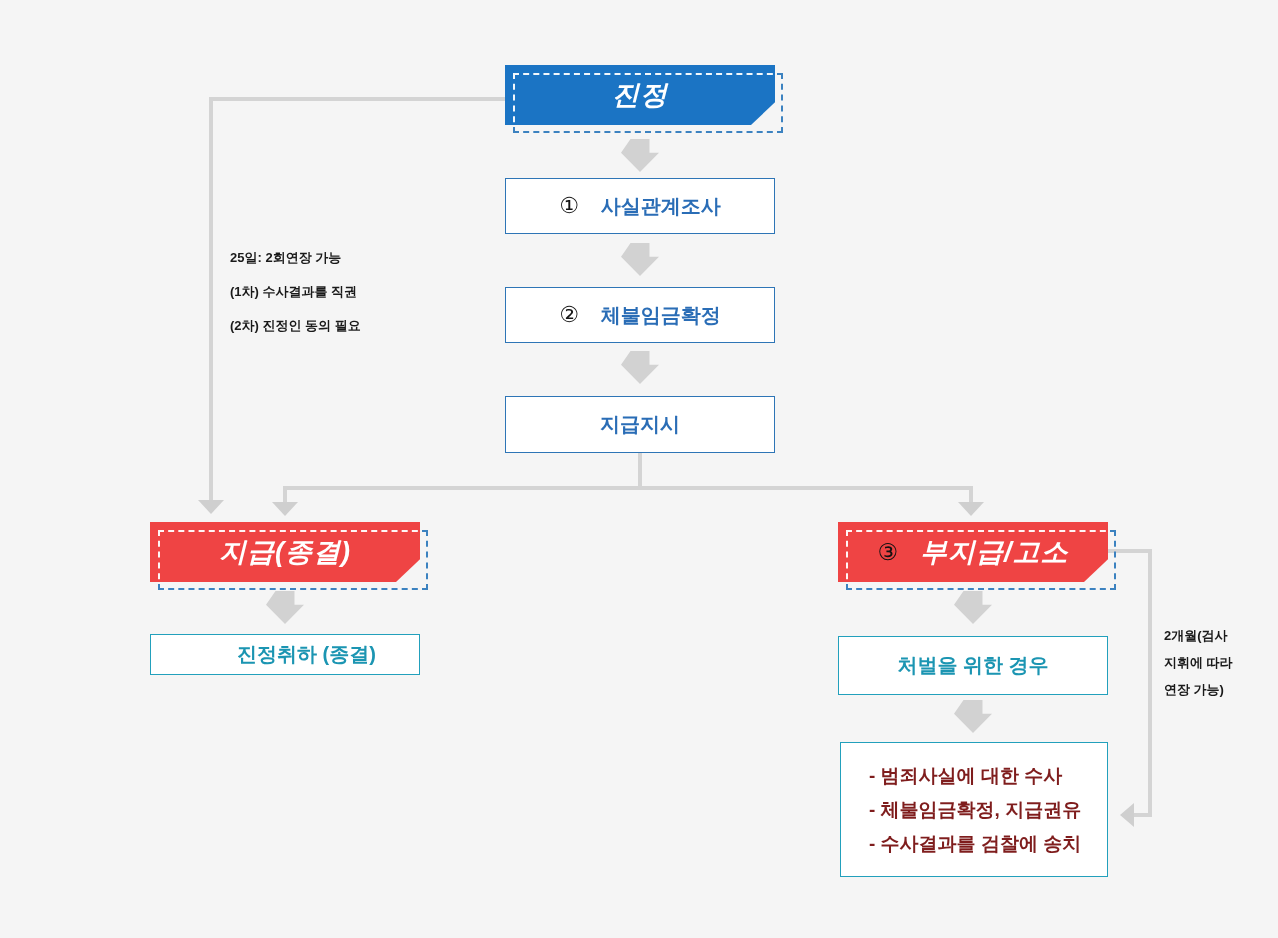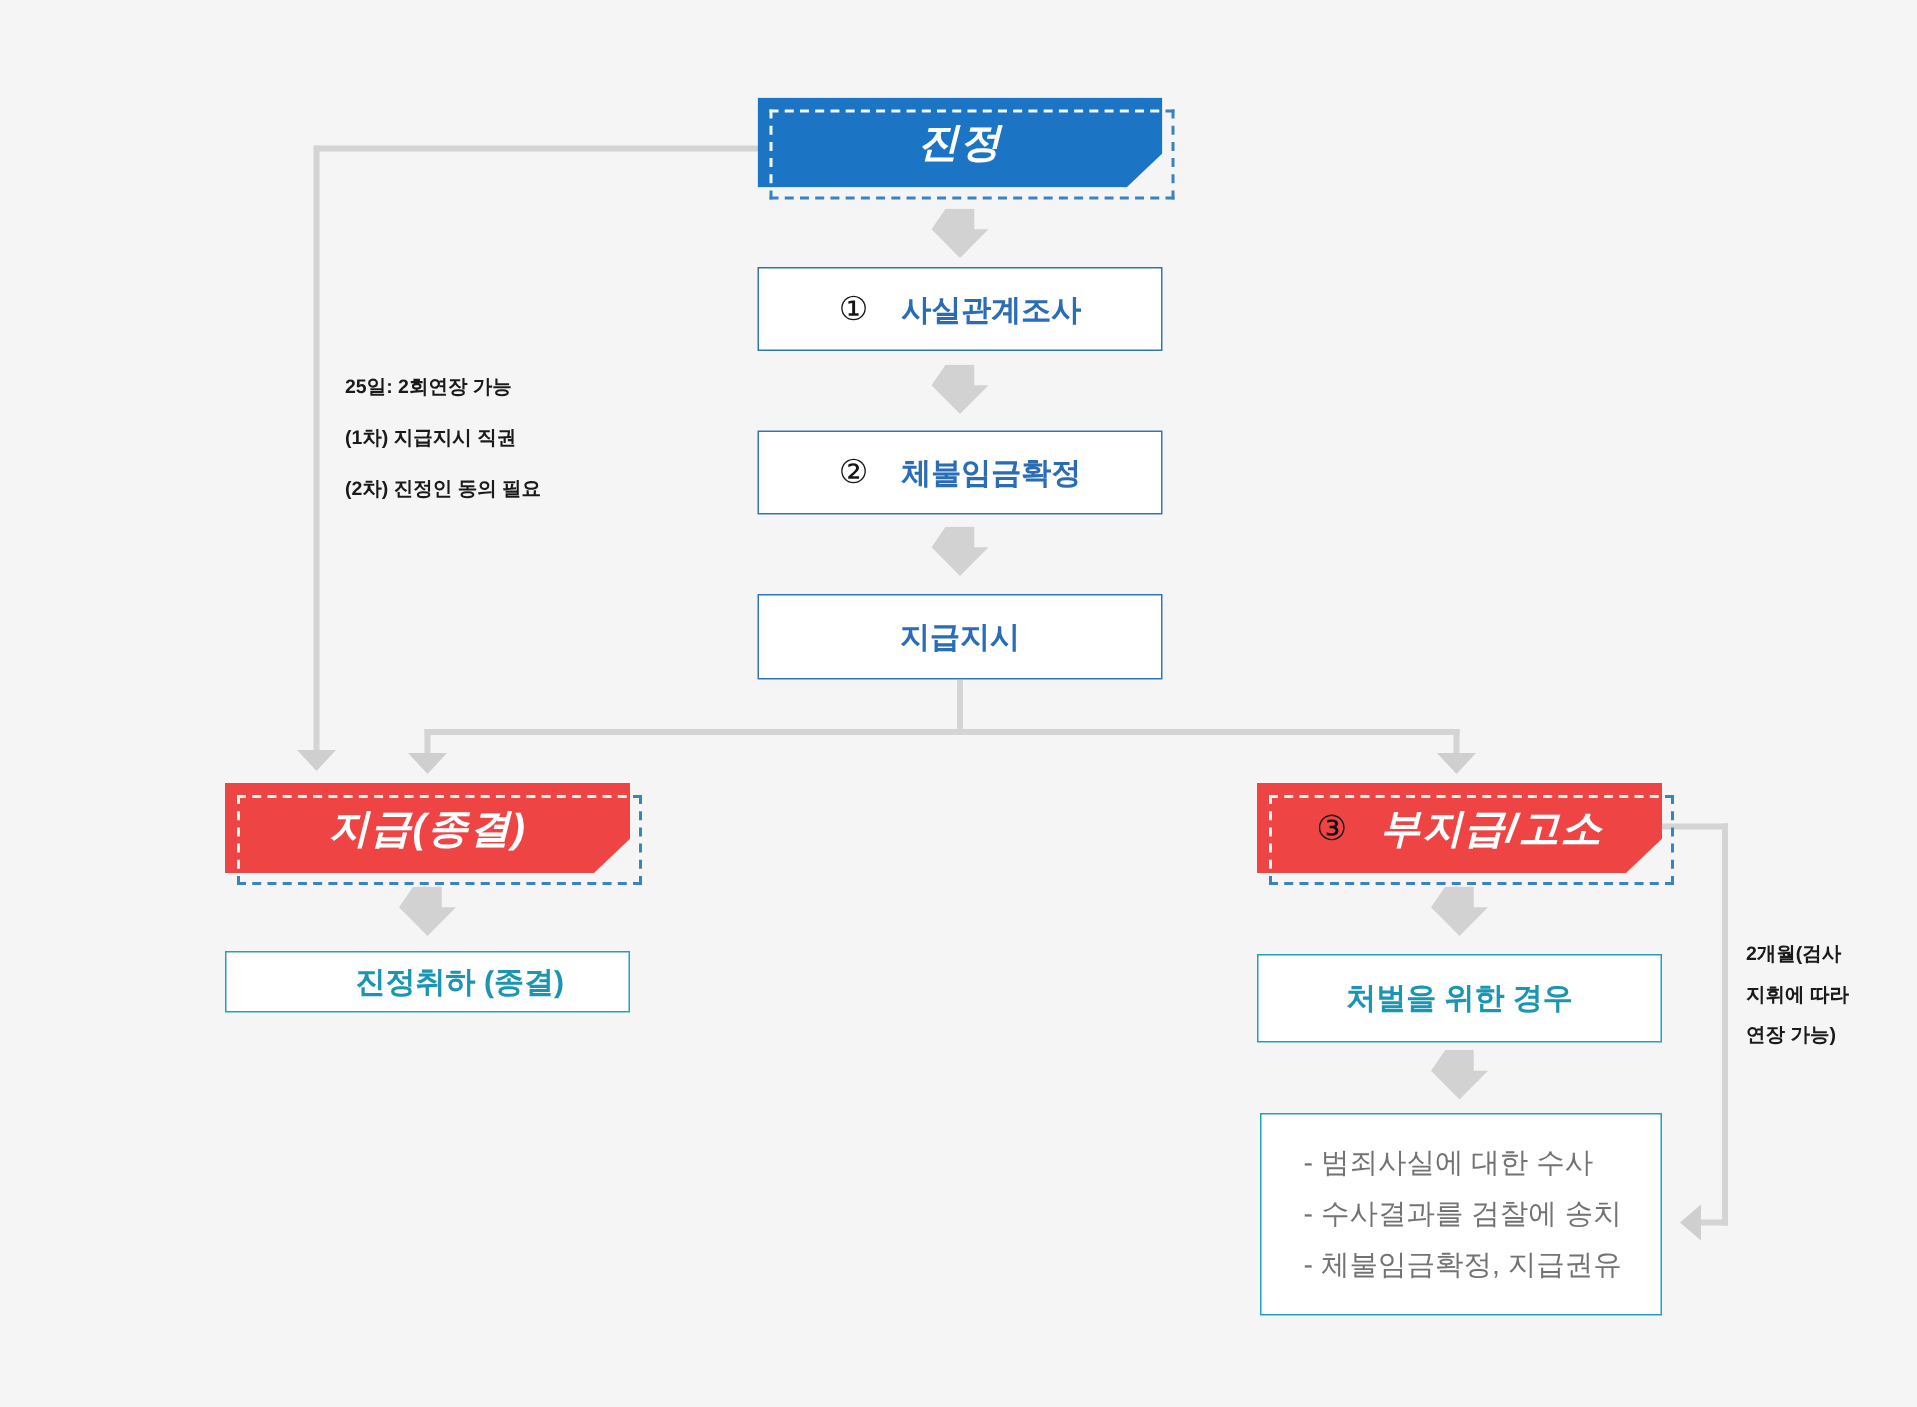--- a/index.html
+++ b/index.html
@@ -32,23 +32,23 @@
   .hdr-num   { position:relative; z-index:2; color:#111; font-size:23px; }
   
   .wbox { position:absolute; background:#fff; box-sizing:border-box;
           display:flex; align-items:center; justify-content:center; gap:22px;
           font-weight:bold; font-size:20px; }
   .wbox.blue { border:1px solid #2e75b6; color:#2a6db6; }
   .wbox.teal { border:1px solid #22a0bc; color:#1b95b2; }
   .num  { color:#141414; font-size:22px; font-weight:normal; }
   
   .dbox { position:absolute; background:#fff; box-sizing:border-box;
-          border:1px solid #22a0bc; color:#737373;
+          border:1px solid #22a0bc; color:#7f1d1d;
           display:flex; flex-direction:column; justify-content:center;
-          padding-left:28px; font-size:19px; font-weight:400; line-height:34px; }
+          padding-left:28px; font-size:19px; font-weight:700; line-height:34px; }
   
   .note { position:absolute; color:#1a1a1a; font-weight:bold; font-size:13px; }
   .note-left  { line-height:34px; }
   .note-right { line-height:27px; }
 </style>
 </head>
 <body>
 
 <div id="canvas">
 
@@ -114,27 +114,27 @@
       <span class="hdr-title">부지급/고소</span>
     </div>
   </div>
 
   <div class="wbox teal" style="left:838px; top:636px; width:270px; height:59px;">
     <span>처벌을 위한 경우</span>
   </div>
 
   <div class="dbox" style="left:840px; top:742px; width:268px; height:135px;">
     <span>- 범죄사실에 대한 수사</span>
+    <span>- 체불임금확정, 지급권유</span>
     <span>- 수사결과를 검찰에 송치</span>
-    <span>- 체불임금확정, 지급권유</span>
   </div>
 
   <div class="note note-left" style="left:230px; top:241px;">
     <div>25일: 2회연장 가능</div>
-    <div>(1차) 지급지시 직권</div>
+    <div>(1차) 수사결과를 직권</div>
     <div>(2차) 진정인 동의 필요</div>
   </div>
 
   <div class="note note-right" style="left:1164px; top:622px;">
     <div>2개월(검사</div>
     <div>지휘에 따라</div>
     <div>연장 가능)</div>
   </div>
 
 </div>

